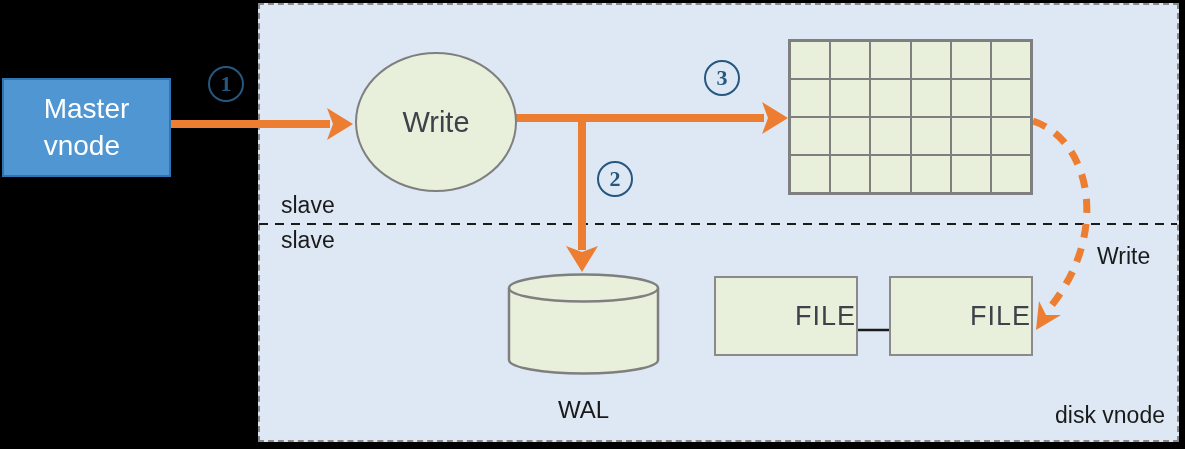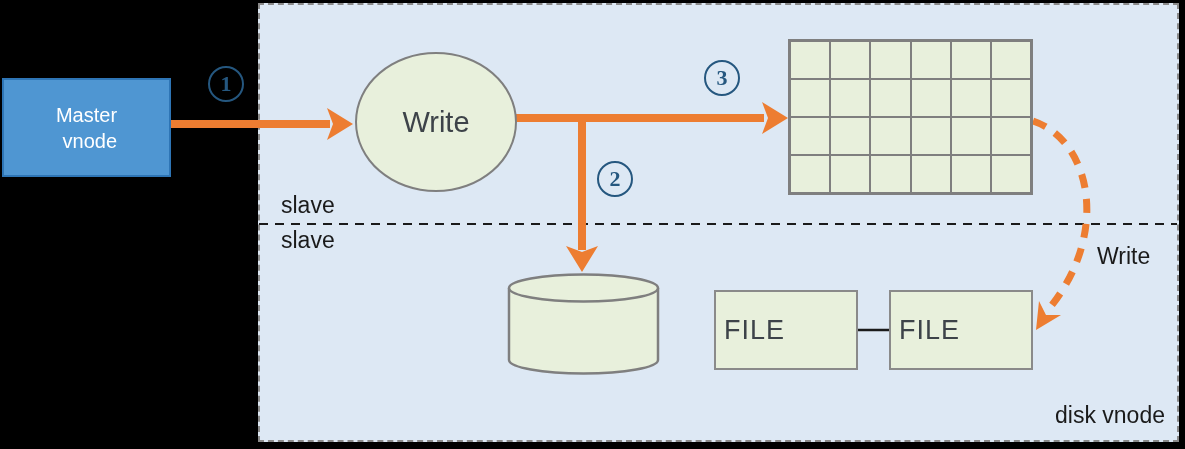--- a/index.html
+++ b/index.html
@@ -26,21 +26,21 @@
     box-sizing:border-box;z-index:0;
   }
   .overlay{position:absolute;left:0;top:0;z-index:1;pointer-events:none;}
   .master-box{
     position:absolute;left:2px;top:78px;width:169px;height:99px;
     background:var(--master-fill);border:2px solid var(--master-border);
     box-sizing:border-box;display:flex;align-items:center;justify-content:center;
     z-index:2;
   }
   .master-box span{
-    color:#fff;font-size:20px;line-height:1.3;text-align:right;white-space:pre-line;
+    color:#fff;font-size:28px;line-height:1.3;text-align:left;white-space:pre-line;
   }
   .write-ellipse{
     position:absolute;left:355px;top:52px;width:162px;height:140px;
     background:var(--node-green-fill);border:2px solid var(--node-border-gray);
     border-radius:50%;box-sizing:border-box;
     display:flex;align-items:center;justify-content:center;
     font-size:29px;color:var(--text-dark);z-index:2;
   }
   .step-circle{
     position:absolute;width:36px;height:36px;border-radius:50%;
@@ -66,23 +66,23 @@
   }
   .memory-label{left:281px;top:193px;}
   .disk-label{left:281px;top:228px;}
   .flush-label{left:1097px;top:244px;}
   .slave-label{left:1000px;top:403px;width:165px;text-align:right;}
   .wal-label{
     position:absolute;left:509px;top:396px;width:149px;text-align:center;
     font-size:24px;color:var(--text-black);z-index:2;
   }
   .file-box{
-    position:absolute;top:290px;width:144px;height:80px;
+    position:absolute;top:276px;width:144px;height:80px;
     background:var(--node-green-fill);border:2px solid var(--container-border);
-    box-sizing:border-box;display:flex;align-items:center;justify-content:flex-start;
+    box-sizing:border-box;display:flex;align-items:center;justify-content:flex-end;
     font-size:27px;letter-spacing:1px;color:var(--text-dark);z-index:2;padding-left:8px;
   }
   .file-1{left:714px;}
   .file-2{left:889px;}
 </style>
 </head>
 <body>
 
 <div class="canvas">
 
@@ -152,20 +152,21 @@
       <div class="cell"></div>
       <div class="cell"></div>
       <div class="cell"></div>
       <div class="cell"></div>
       <div class="cell"></div>
     </div>
 
   <div class="text-label memory-label">slave</div>
   <div class="text-label disk-label">slave</div>
 
+  <div class="wal-label">WAL</div>
 
   <div class="file-box file-1">
     <span>FILE</span>
   </div>
   <div class="file-box file-2">
     <span>FILE</span>
   </div>
 
   <div class="text-label flush-label">Write</div>
   <div class="text-label slave-label">disk vnode</div>

